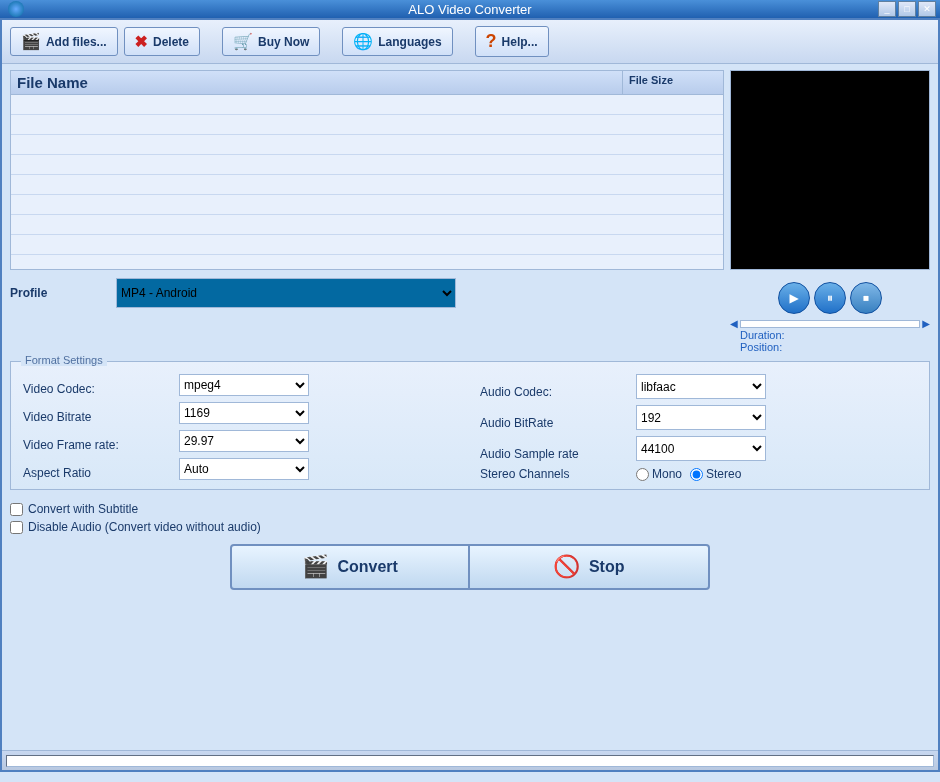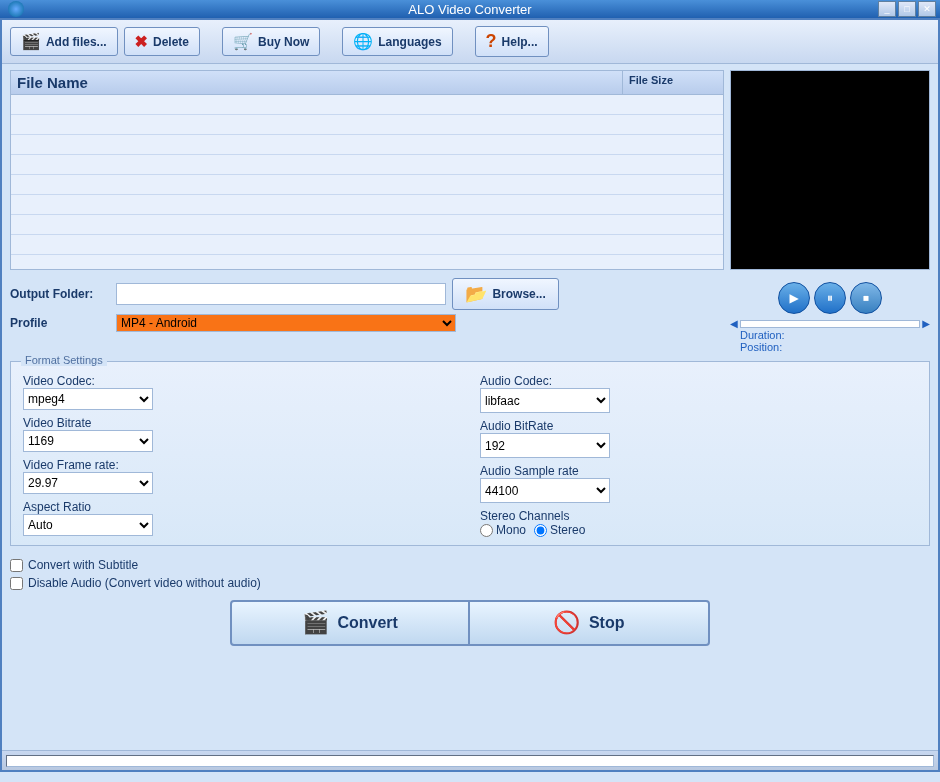--- a/index.html
+++ b/index.html
@@ -194,23 +194,23 @@
       cursor: pointer;
     }
     .profile-label {
       color: #1a3a6a;
       font-weight: bold;
       font-size: 12px;
       width: 100px;
     }
     .profile-select {
       width: 340px;
-      height: 18px;
-      border: 1px solid #a0b8d8;
-      background: #f97316;
+      height: 30px;
+      border: 1px solid #a0b8d8;
+      background: #0369a1;
       font-size: 12px;
     }
 
     
     .format-settings {
       margin: 6px 8px;
       border: 1px solid #a0b8d8;
       border-radius: 0;
       padding: 8px 12px;
       background: linear-gradient(to bottom, #e8f0fc, #d8e8f8);
@@ -226,22 +226,22 @@
       font-size: 11px;
     }
     .format-grid {
       display: grid;
       grid-template-columns: 1fr 1fr;
       gap: 6px 20px;
       margin-top: 4px;
     }
     .format-row {
       display: flex;
-      align-items: flex-start;
-      flex-direction: column;
+      align-items: flex-end;
+      gap: 6px;
     }
     .format-field-label {
       color: #1a3a6a;
       font-size: 12px;
       min-width: 150px;
     }
     .format-select {
       height: 22px;
       border: 1px solid #a0b8d8;
       background: white;
@@ -404,28 +404,20 @@
         <div class="file-list-row"></div>
         <div class="file-list-row"></div>
       </div>
     </div>
     <div class="preview-area"></div>
   </div>
 
   <div style="display:flex;margin:2px 8px;gap:6px;align-items:flex-start;">
     <div style="flex:1;display:flex;flex-direction:column;gap:4px;">
 
-      <div class="output-row">
-        <span class="output-label">Output Folder:</span>
-        <input type="text" class="output-input" style="flex: 1 1 0%; max-width: 330px;">
-        <button class="browse-btn">
-          <span style="font-size:18px;">📂</span>
-          <span>Browse...</span>
-        </button>
-      </div>
 
       <div class="output-row">
         <span class="profile-label">Profile</span>
         <select class="profile-select">
           <option>MP4 - Android</option>
           <option>MP4 - iPhone</option>
           <option>MP4 - iPad</option>
           <option>AVI</option>
           <option>MKV</option>
         </select>

